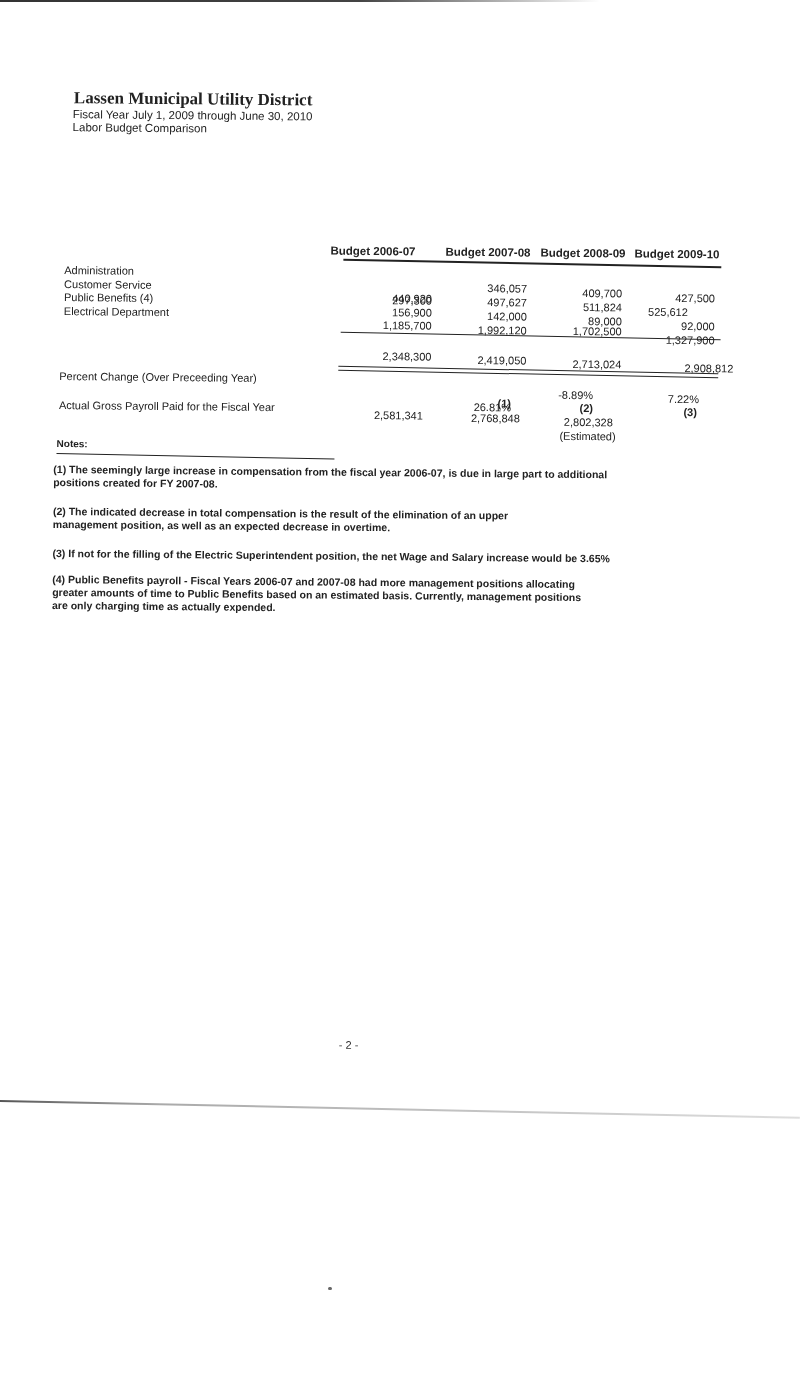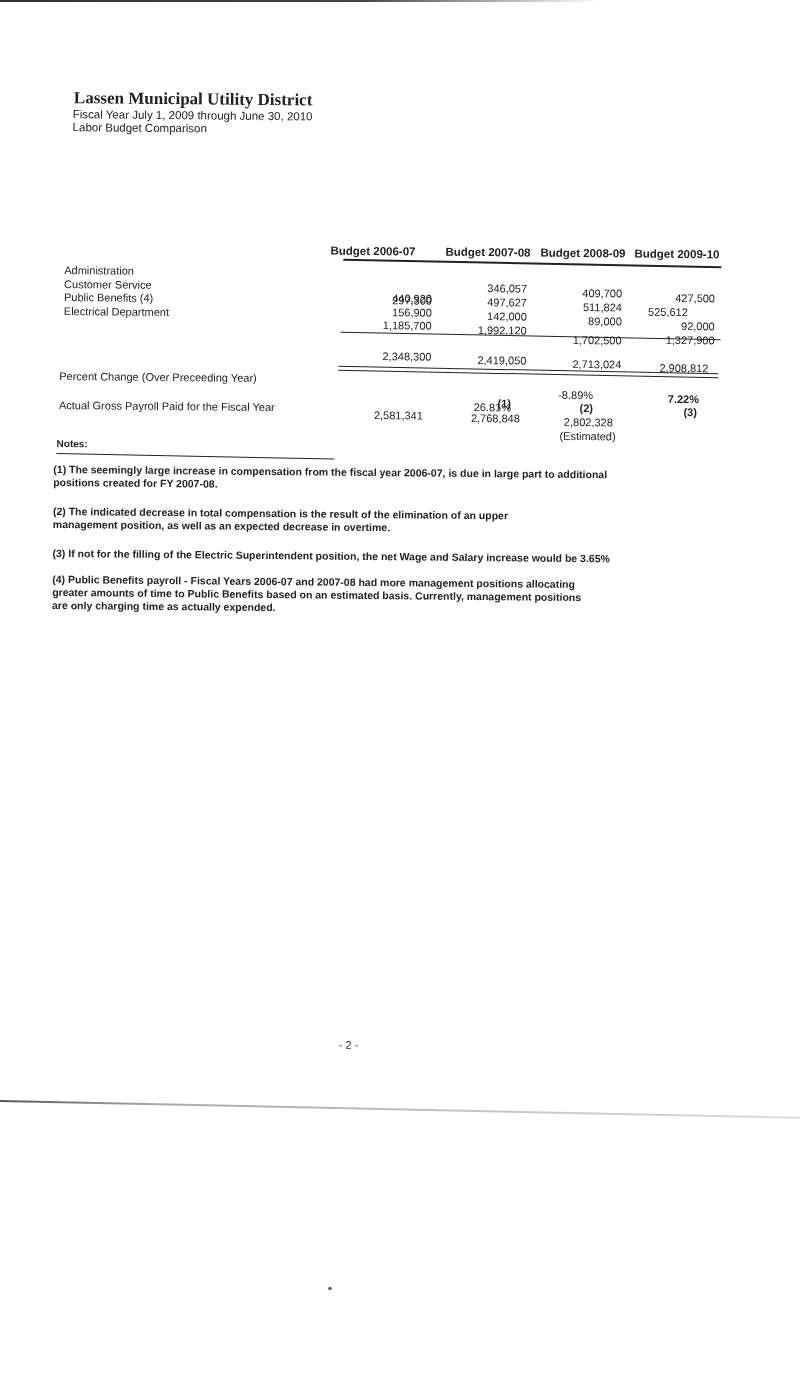--- a/index.html
+++ b/index.html
@@ -62,42 +62,42 @@
   <div class="num" style="left:344px; top:316px;">1,185,700</div>
 
   <div class="num" style="left:439px; top:278px;">346,057</div>
   <div class="num" style="left:439px; top:292px;">497,627</div>
   <div class="num" style="left:439px; top:306px;">142,000</div>
   <div class="num" style="left:439px; top:320px;">1,992,120</div>
 
   <div class="num" style="left:534px; top:282px;">409,700</div>
   <div class="num" style="left:534px; top:296px;">511,824</div>
   <div class="num" style="left:534px; top:310px;">89,000</div>
-  <div class="num" style="left:534px; top:329px;">1,702,500</div>
+  <div class="num" style="left:534px; top:320px;">1,702,500</div>
 
   <div class="num" style="left:627px; top:286px;">427,500</div>
   <div class="num" style="left:600px; top:300px;">525,612</div>
   <div class="num" style="left:627px; top:314px;">92,000</div>
   <div class="num" style="left:627px; top:328px;">1,327,900</div>
 
   <div class="sub-rule"></div>
 
   <div class="num" style="left:344px; top:347px;">2,348,300</div>
   <div class="num" style="left:439px; top:350px;">2,419,050</div>
   <div class="num" style="left:534px; top:353px;">2,713,024</div>
-  <div class="num" style="left:621px; top:356px;">2,908,812</div>
+  <div class="num" style="left:646px; top:356px;">2,908,812</div>
 
   <div class="total-rule"></div>
 
   <div class="row-label" style="left:62px; top:370px;">Percent Change (Over Preceeding Year)</div>
   <div class="num" style="left:424px; top:381px;margin-top:16px;">26.81%</div>
   <div class="num ref" style="left:424px; top:393px;">(1)</div>
   <div class="num" style="left:506px; top:384px;">-8.89%</div>
   <div class="num ref" style="left:506px; top:397px;">(2)</div>
-  <div class="num" style="left:612px; top:387px;font-weight:bold;">7.22%</div>
+  <div class="num" style="left:612px; top:387px;">7.22%</div>
   <div class="num ref" style="left:610px; top:400px;">(3)</div>
 
   <div class="row-label" style="left:62px; top:399px;">Actual Gross Payroll Paid for the Fiscal Year</div>
   <div class="num" style="left:336px; top:406px;">2,581,341</div>
   <div class="num" style="left:433px; top:408px;">2,768,848</div>
   <div class="num" style="left:526px; top:411px;">2,802,328</div>
   <div class="num" style="left:529px; top:425px;">(Estimated)</div>
 
   <div class="notes-head">Notes:</div>
   <div class="notes-rule"></div>

